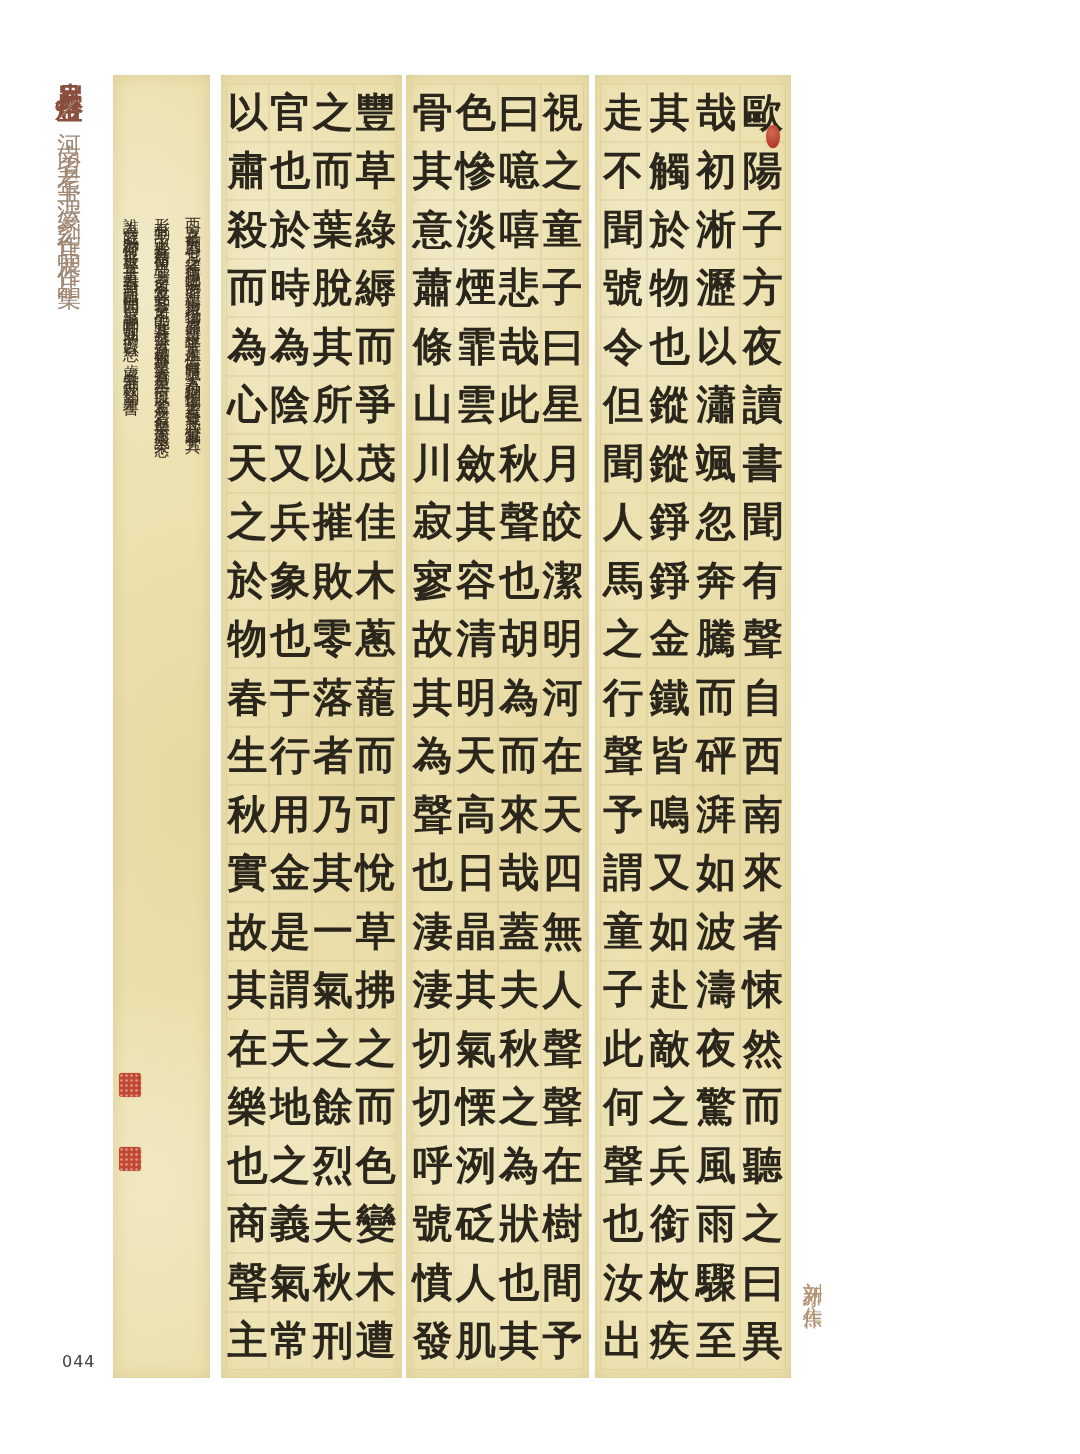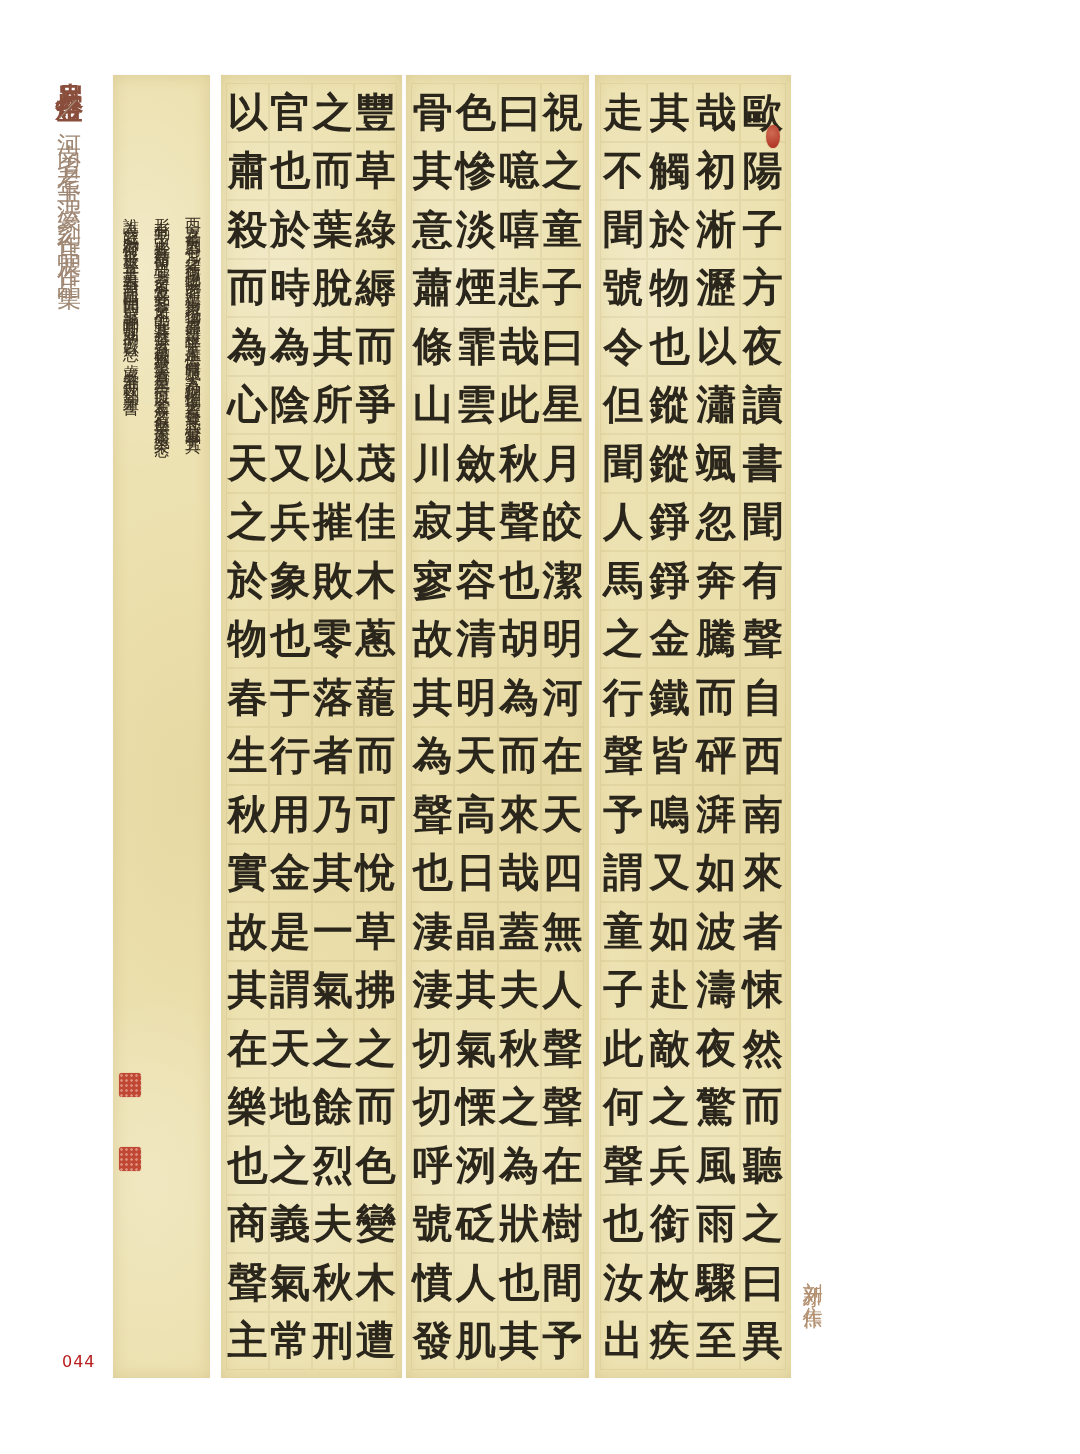--- a/index.html
+++ b/index.html
@@ -8,21 +8,21 @@
 
   
   .sidebar{position:absolute;left:50px;top:60px;writing-mode:vertical-rl;text-orientation:upright;
            height:760px;}
   .series-title{font-size:28px;font-weight:bold;letter-spacing:4px;color:#8a4e3c;}
   .series-sep{font-size:22px;color:#a08874;margin-block:2px;margin-inline:8px;letter-spacing:0;}
   .series-subtitle{font-size:24px;letter-spacing:11px;color:#a08874;}
 
   
   .pagenum{position:absolute;left:62px;top:1352px;font-family:"DejaVu Sans",sans-serif;
-           font-size:16px;letter-spacing:1px;color:#b91c1c;}
+           font-size:16px;letter-spacing:1px;color:#404040;}
 
   
   .credit{position:absolute;left:800px;top:1266px;writing-mode:vertical-rl;text-orientation:upright;
           color:#b29070;font-size:20px;letter-spacing:3px;}
   .credit .city{margin-inline-start:16px;}
 
   
   .panel{position:absolute;top:75px;height:1303px;background-color:#ece1b0;
          background-image:
            radial-gradient(ellipse 160px 300px at 30% 15%, rgba(255,255,255,.30), transparent 70%),

